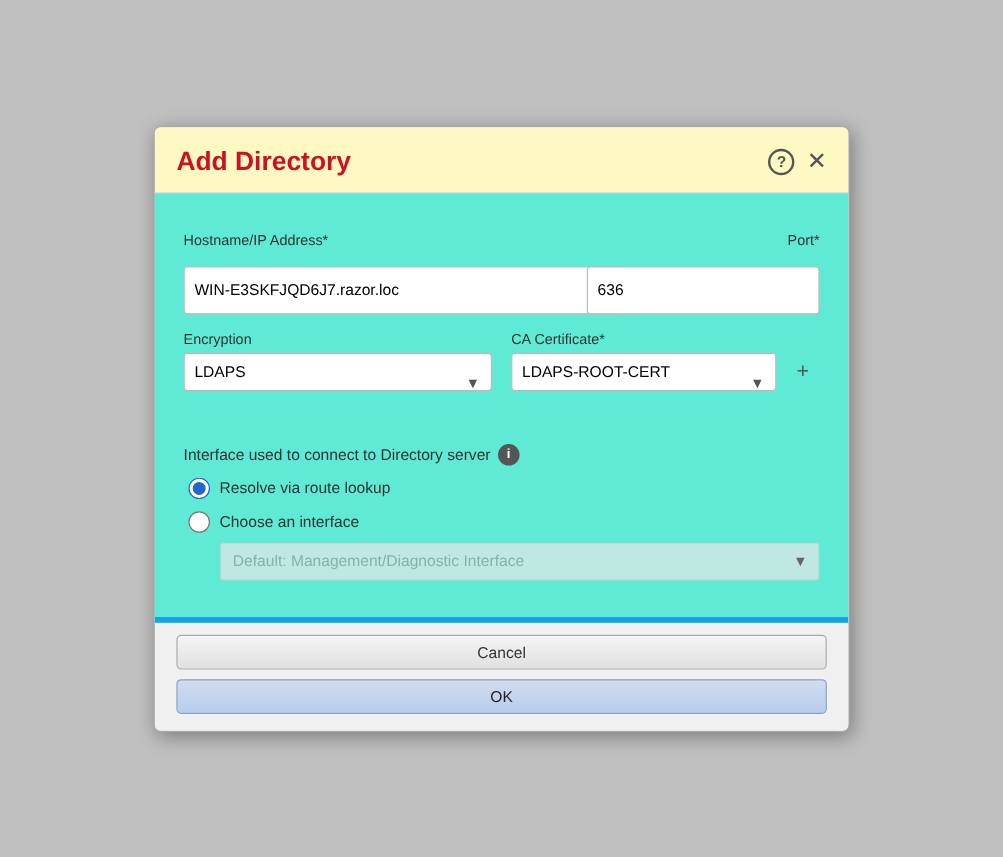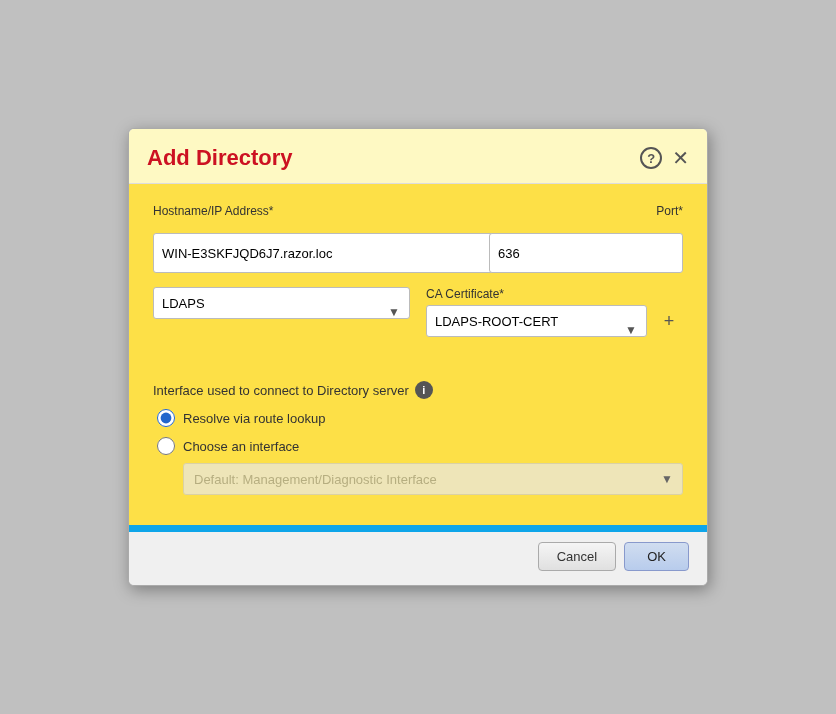--- a/index.html
+++ b/index.html
@@ -61,22 +61,22 @@
     }
 
     .close-icon {
       font-size: 20px;
       color: #555;
       cursor: pointer;
       line-height: 1;
     }
 
     .dialog-body {
-      padding: 20px 24px 16px 24px;
-      background: #fde047;
+      padding: 32px 24px 16px 24px;
+      background: #5eead4;
     }
 
     .form-row {
       display: flex;
       gap: 16px;
       margin-bottom: 14px;
     }
 
     .form-group {
       display: flex;
@@ -300,21 +300,22 @@
       font-size: 12px;
       font-weight: bold;
     }
 
     .dialog-footer {
       display: flex;
       justify-content: flex-end;
       gap: 8px;
       padding: 10px 18px 14px 18px;
       background: #f0f0f0;
-      border-top: 7px solid #0ea5e9;
+      border-top: 5px solid #0ea5e9;
+      flex-direction: column;
     }
 
     .btn-cancel {
       padding: 6px 18px;
       border: 1px solid #aaa;
       border-radius: 4px;
       background: linear-gradient(to bottom, #f5f5f5, #e0e0e0);
       font-size: 13px;
       cursor: pointer;
       color: #333;
@@ -352,20 +353,21 @@
         <input class="form-input" type="text" value="WIN-E3SKFJQD6J7.razor.loc" style="">
       </div>
       <div class="form-group port">
         <label class="form-label">Port*</label>
         <input class="form-input" type="text" value="636" style="">
       </div>
     </div>
 
     <div class="form-row">
       <div class="form-group encryption">
+        <label class="form-label">Encryption</label>
         <div class="select-wrapper">
           <select class="form-select">
             <option>None</option>
             <option>LDAP</option>
             <option selected="">LDAPS</option>
           </select>
           <span class="select-chevron">▼</span>
         </div>
       </div>
 

